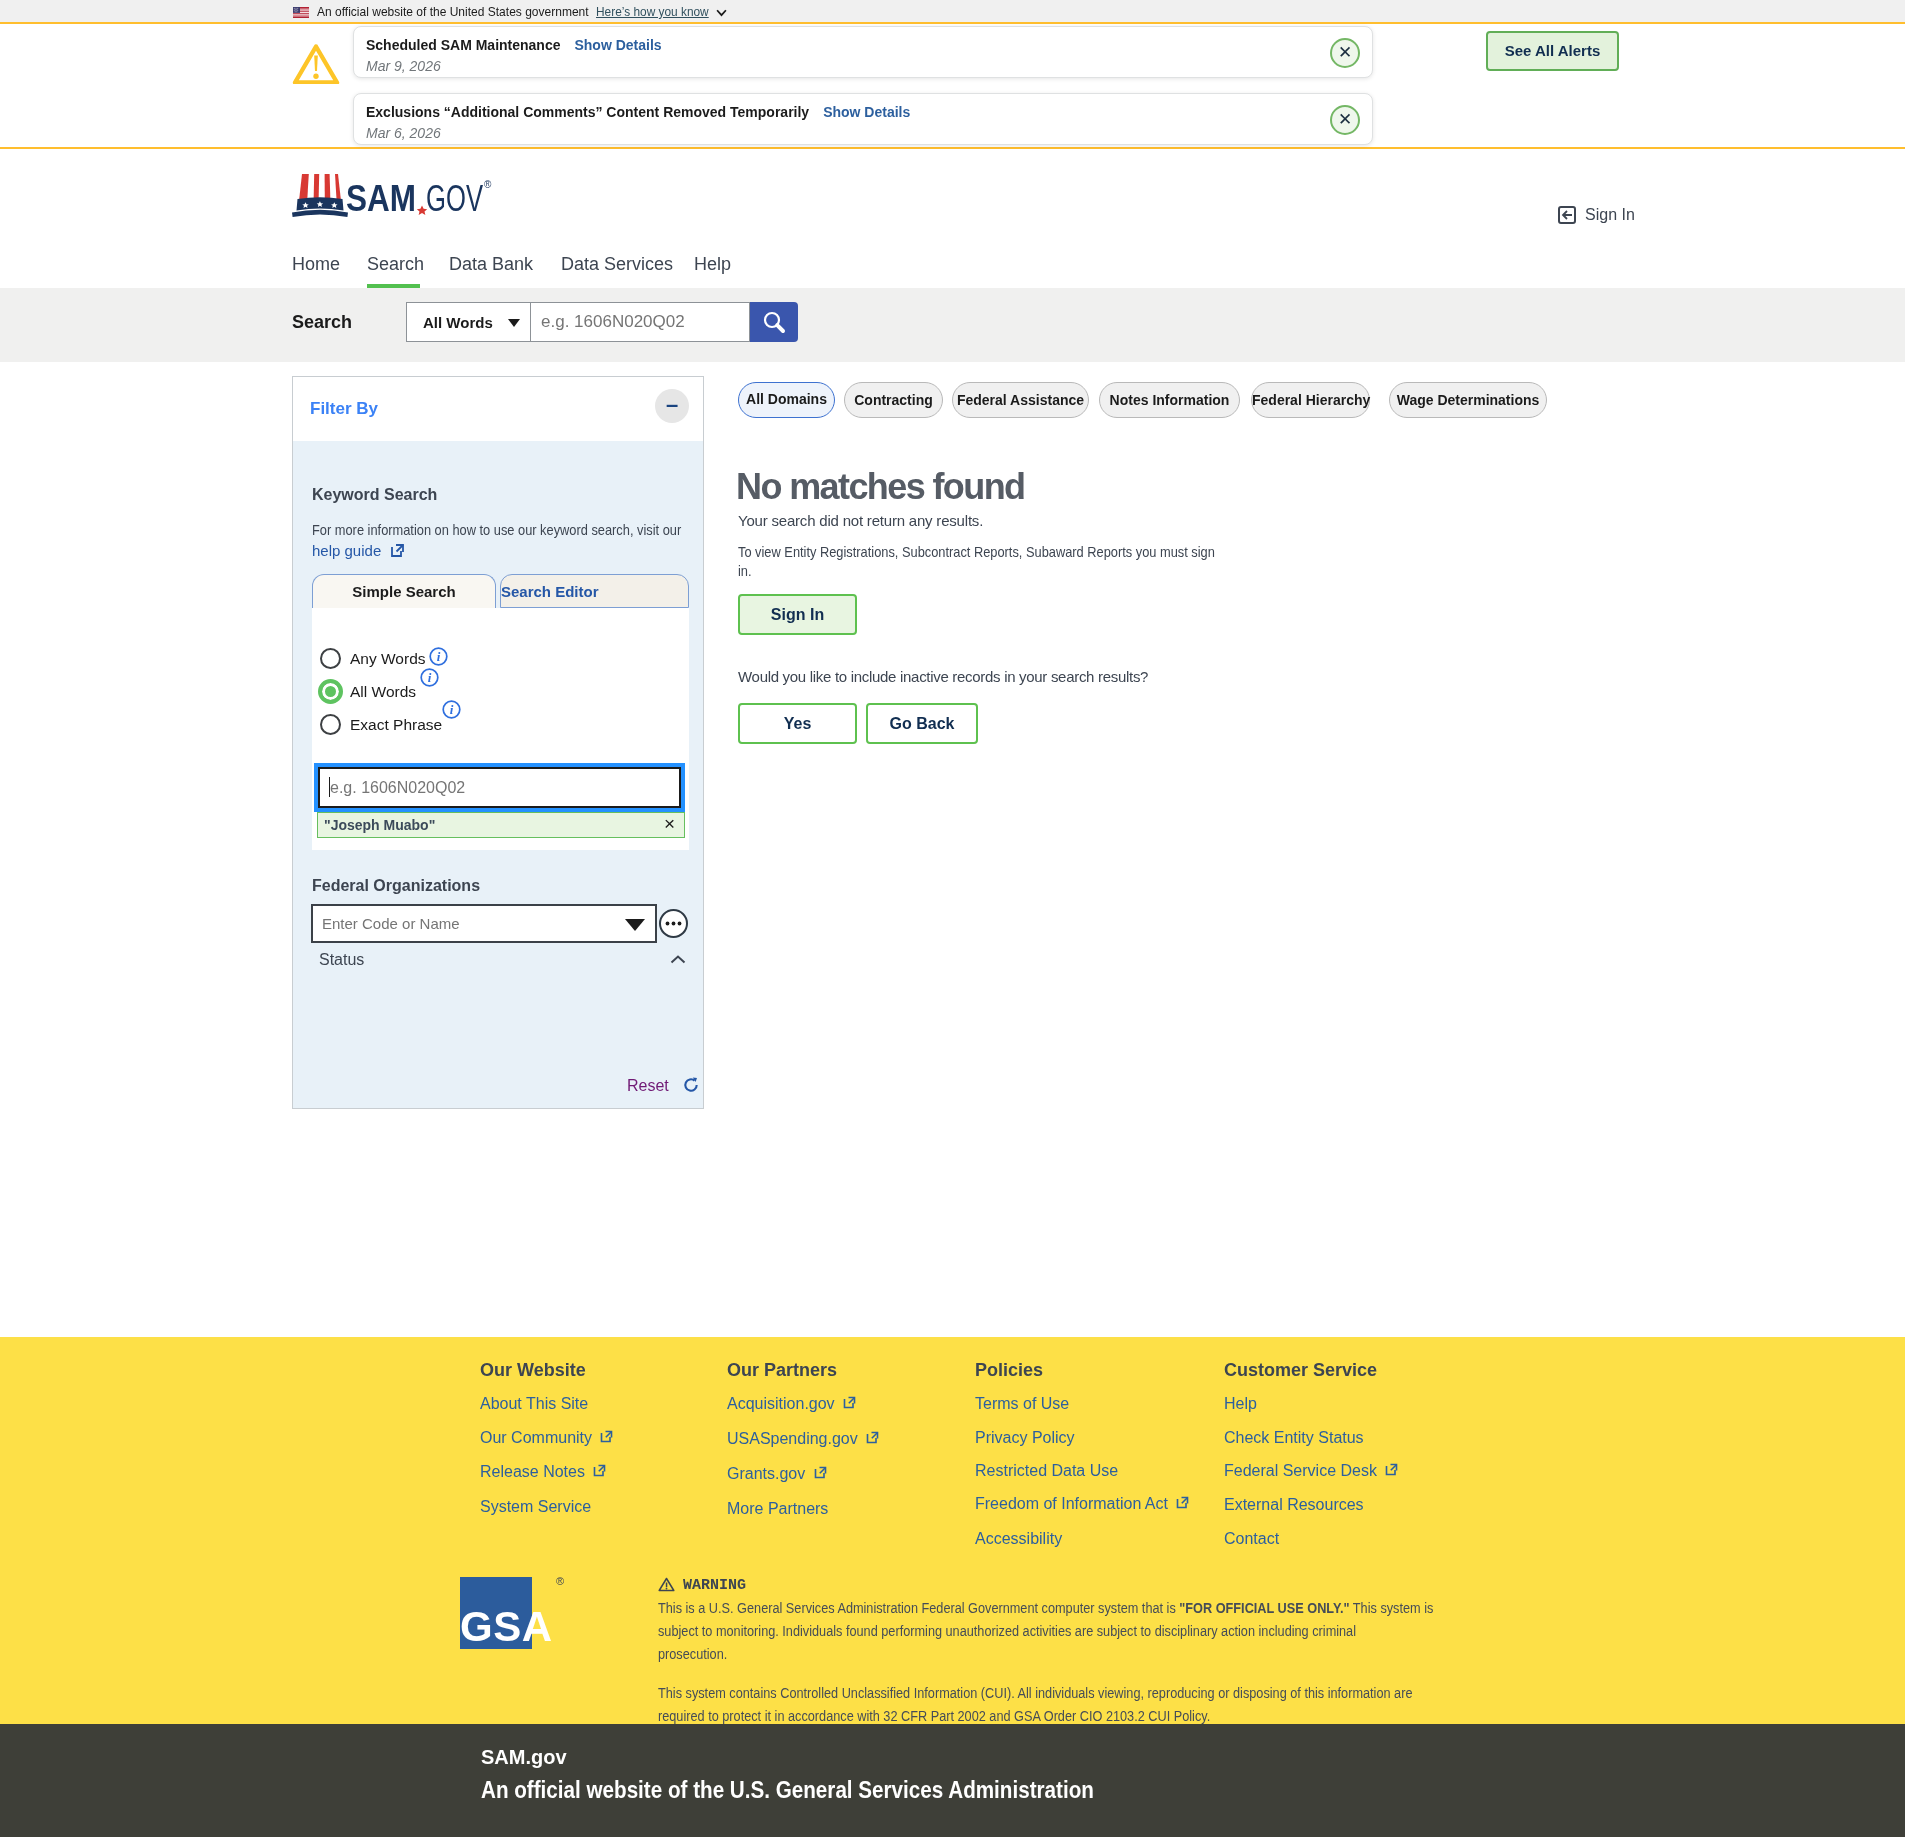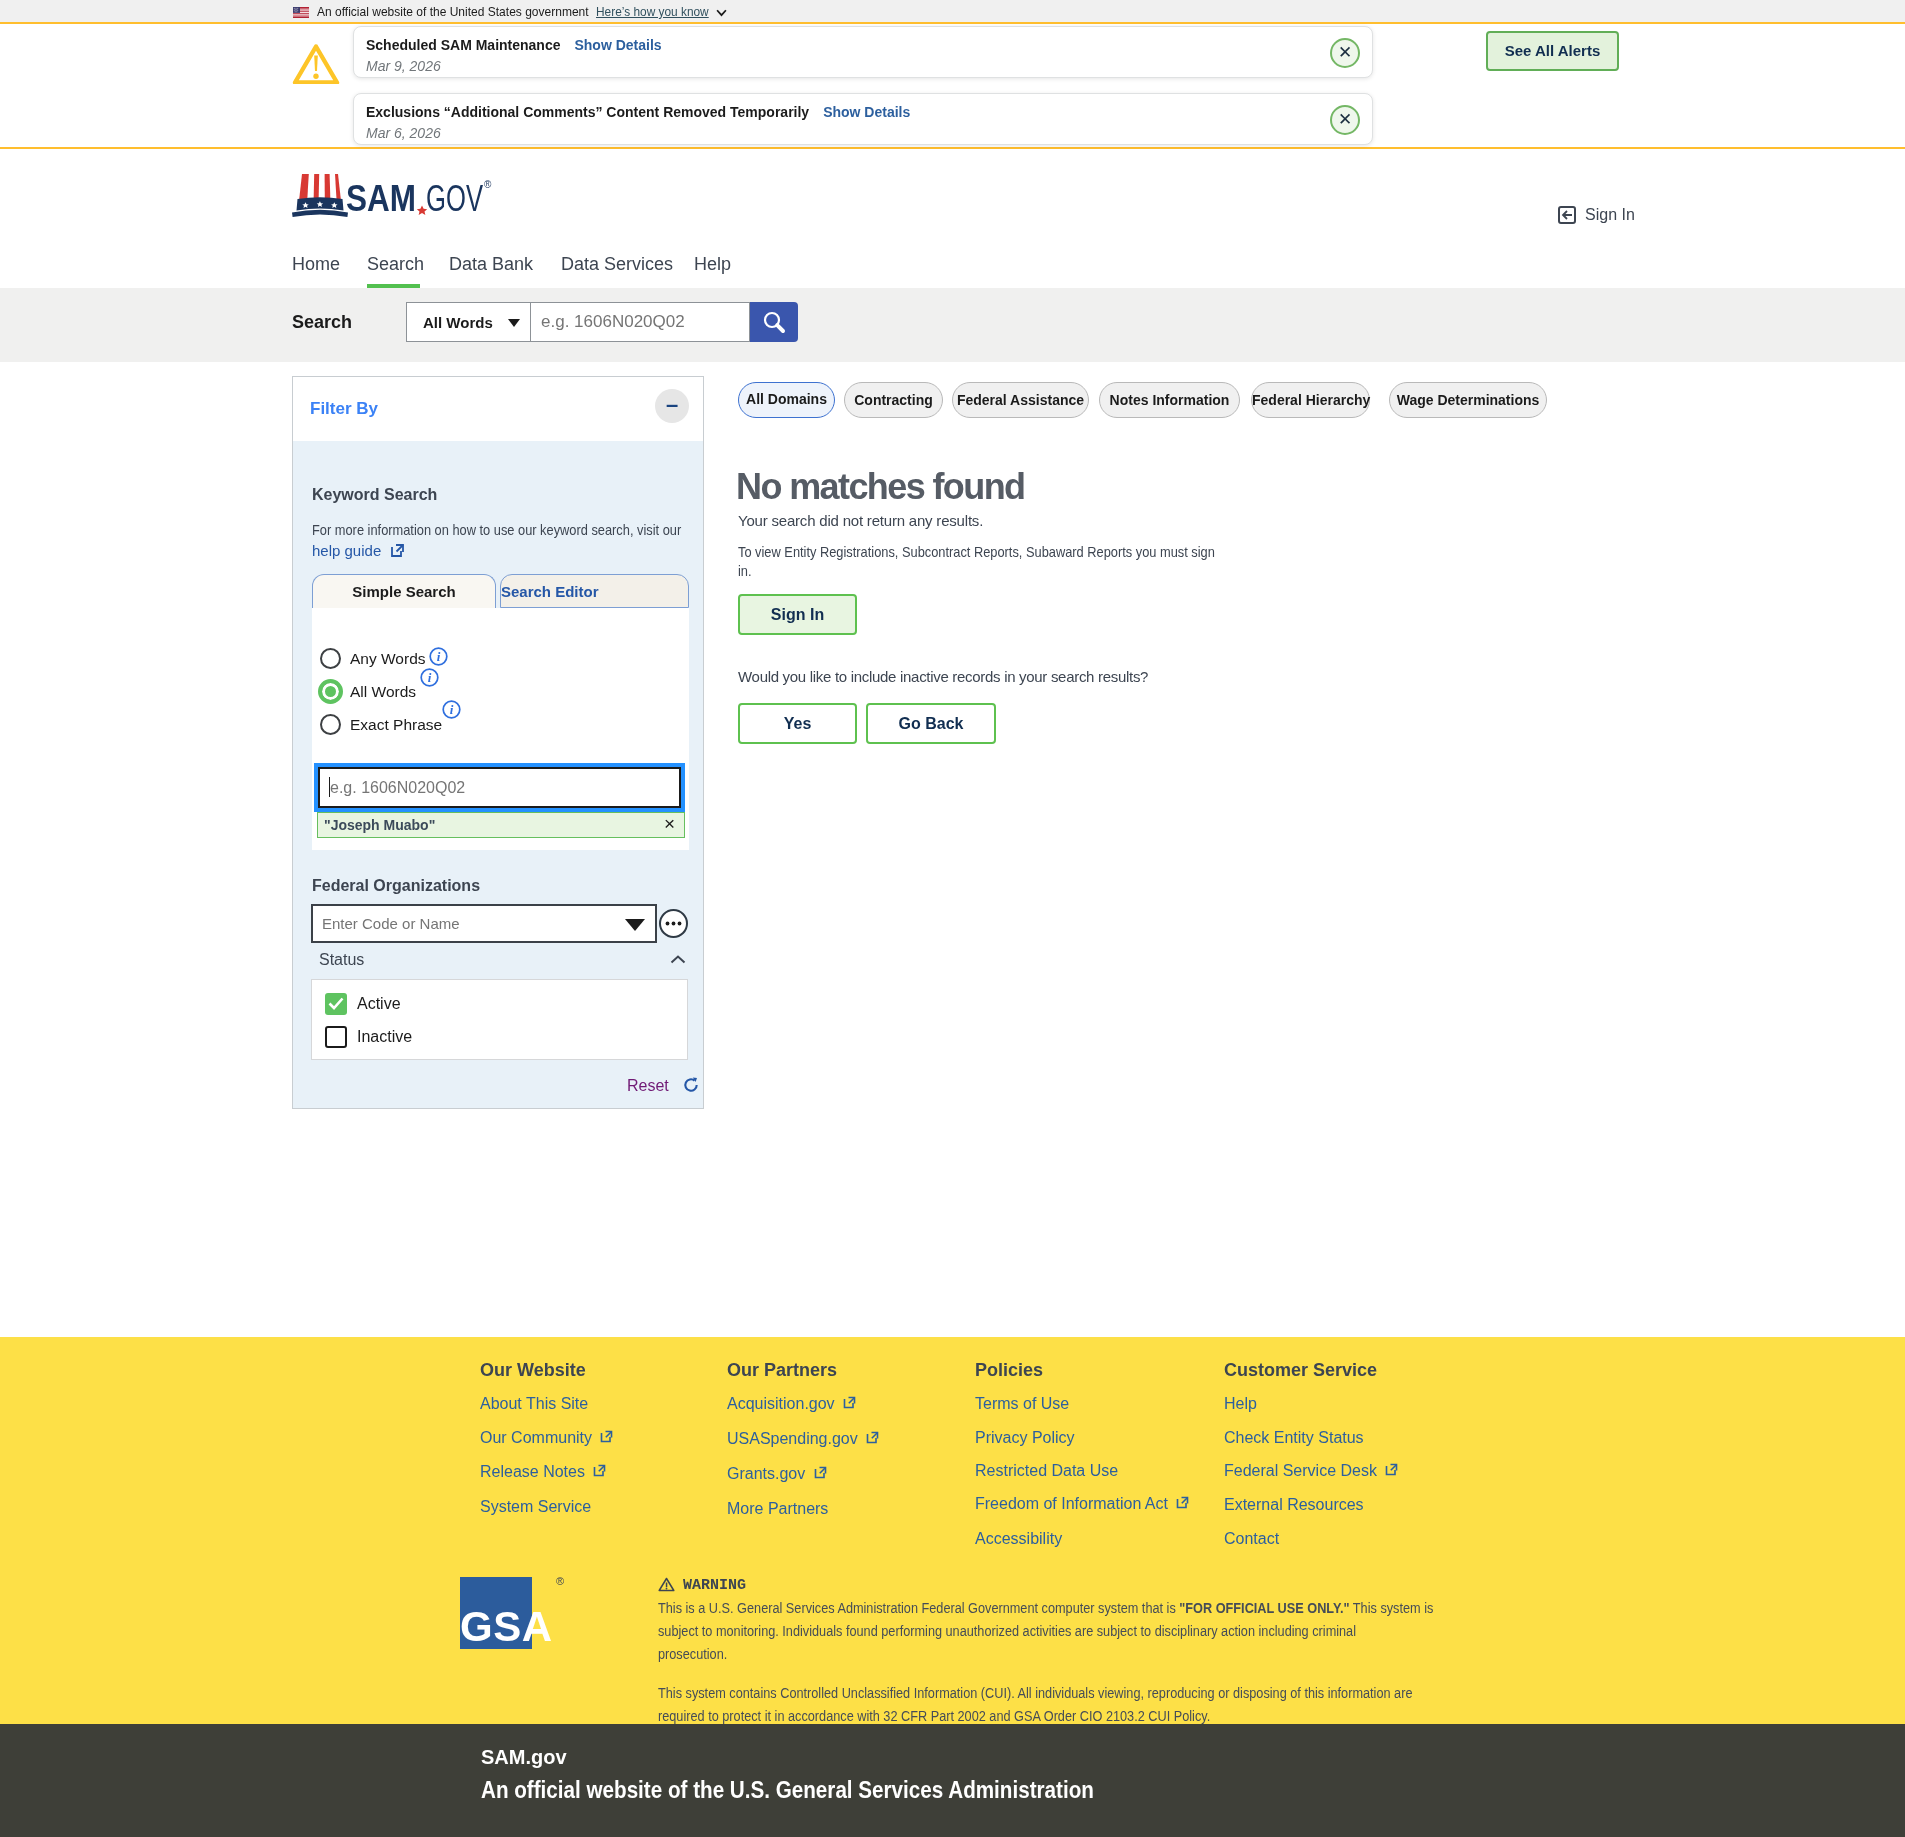--- a/index.html
+++ b/index.html
@@ -230,51 +230,41 @@
       <svg width="25" height="25" viewBox="0 0 25 25" style="position:absolute;left:0;top:0">
         <circle cx="6.5" cy="12.5" r="1.9" fill="#1b1b1b"></circle>
         <circle cx="12.5" cy="12.5" r="1.9" fill="#1b1b1b"></circle>
         <circle cx="18.5" cy="12.5" r="1.9" fill="#1b1b1b"></circle>
       </svg>
     </div>
   <div class="status">Status</div>
   <svg width="16" height="9" viewBox="0 0 16 9" style="position:absolute;left:377px;top:578px">
       <path d="M1.5 7.5 L8 1.5 L14.5 7.5" stroke="#3d4551" stroke-width="2" fill="none"></path>
     </svg>
-  <div class="sbox">
-    <div class="cb on" style="top:13px">
-        <svg width="16" height="13" viewBox="0 0 16 13" style="position:absolute;left:3px;top:4px">
-          <path d="M1.5 6.5 L6 11 L14.5 1.5" stroke="#fff" stroke-width="2.6" fill="none"></path>
-        </svg>
-      </div>
-    <span class="cblbl" style="top:15px">Active</span>
-    <div class="cb off" style="top:46px"></div>
-    <span class="cblbl" style="top:48px">Inactive</span>
-  </div>
   <div class="reset">Reset
   <svg width="16" height="16" viewBox="0 0 16 16" style="vertical-align:-2px;margin-left:10px">
         <path d="M13.7 8 A5.7 5.7 0 1 1 11.6 3.6" stroke="#2557a7" stroke-width="2.1" fill="none"></path>
         <path d="M9.8 0.6 L14 1 L12.6 5 Z" fill="#2557a7"></path>
       </svg></div>
 </div>
 
 <div class="pill act" style="left:738px;width:97px;line-height:33px">All Domains</div>
 <div class="pill" style="left:844px;width:99px;line-height:34px">Contracting</div>
 <div class="pill" style="left:952px;width:137px;line-height:34px">Federal Assistance</div>
 <div class="pill" style="left:1099px;width:141px;line-height:34px">Notes Information</div>
 <div class="pill" style="left:1251px;width:119px;line-height:34px">Federal Hierarchy</div>
 <div class="pill" style="left:1389px;width:158px;line-height:34px">Wage Determinations</div>
 
 <div class="h1">No matches found</div>
 <div class="p1">Your search did not return any results.</div>
 <div class="p2">To view Entity Registrations, Subcontract Reports, Subaward Reports you must sign in.</div>
 <div class="gbtn" style="left:738px;top:594px;width:119px;background:#e8f5e1">Sign In</div>
 <div class="p3">Would you like to include inactive records in your search results?</div>
 <div class="gbtn" style="left:738px;top:703px;width:119px;background:#fff">Yes</div>
-<div class="gbtn" style="left:866px;top:703px;width:130px;background:#fff">Go Back</div>
+<div class="gbtn" style="left:866px;top:703px;width:112px;background:#fff">Go Back</div>
 
 <div class="foot">
   <div class="fh" style="left:480px;top:23px">Our Website</div>
   <div class="fl" style="left:480px;top:58px">About This Site</div>
   <div class="fl" style="left:480px;top:92px">Our Community <svg width="13" height="13" viewBox="0 0 13 13" style="margin-left:4px;vertical-align:0px">
         <path d="M1.5 3 L1.5 11.5 L10 11.5 L10 7" stroke="#2c5f9e" stroke-width="1.6" fill="none"></path>
         <path d="M5.5 1.5 L11.5 1.5 L11.5 7.5" stroke="#2c5f9e" stroke-width="1.6" fill="none"></path>
         <path d="M11.3 1.7 L5.8 7.2" stroke="#2c5f9e" stroke-width="1.6" fill="none"></path>
       </svg></div>
   <div class="fl" style="left:480px;top:126px">Release Notes <svg width="13" height="13" viewBox="0 0 13 13" style="margin-left:4px;vertical-align:0px">

